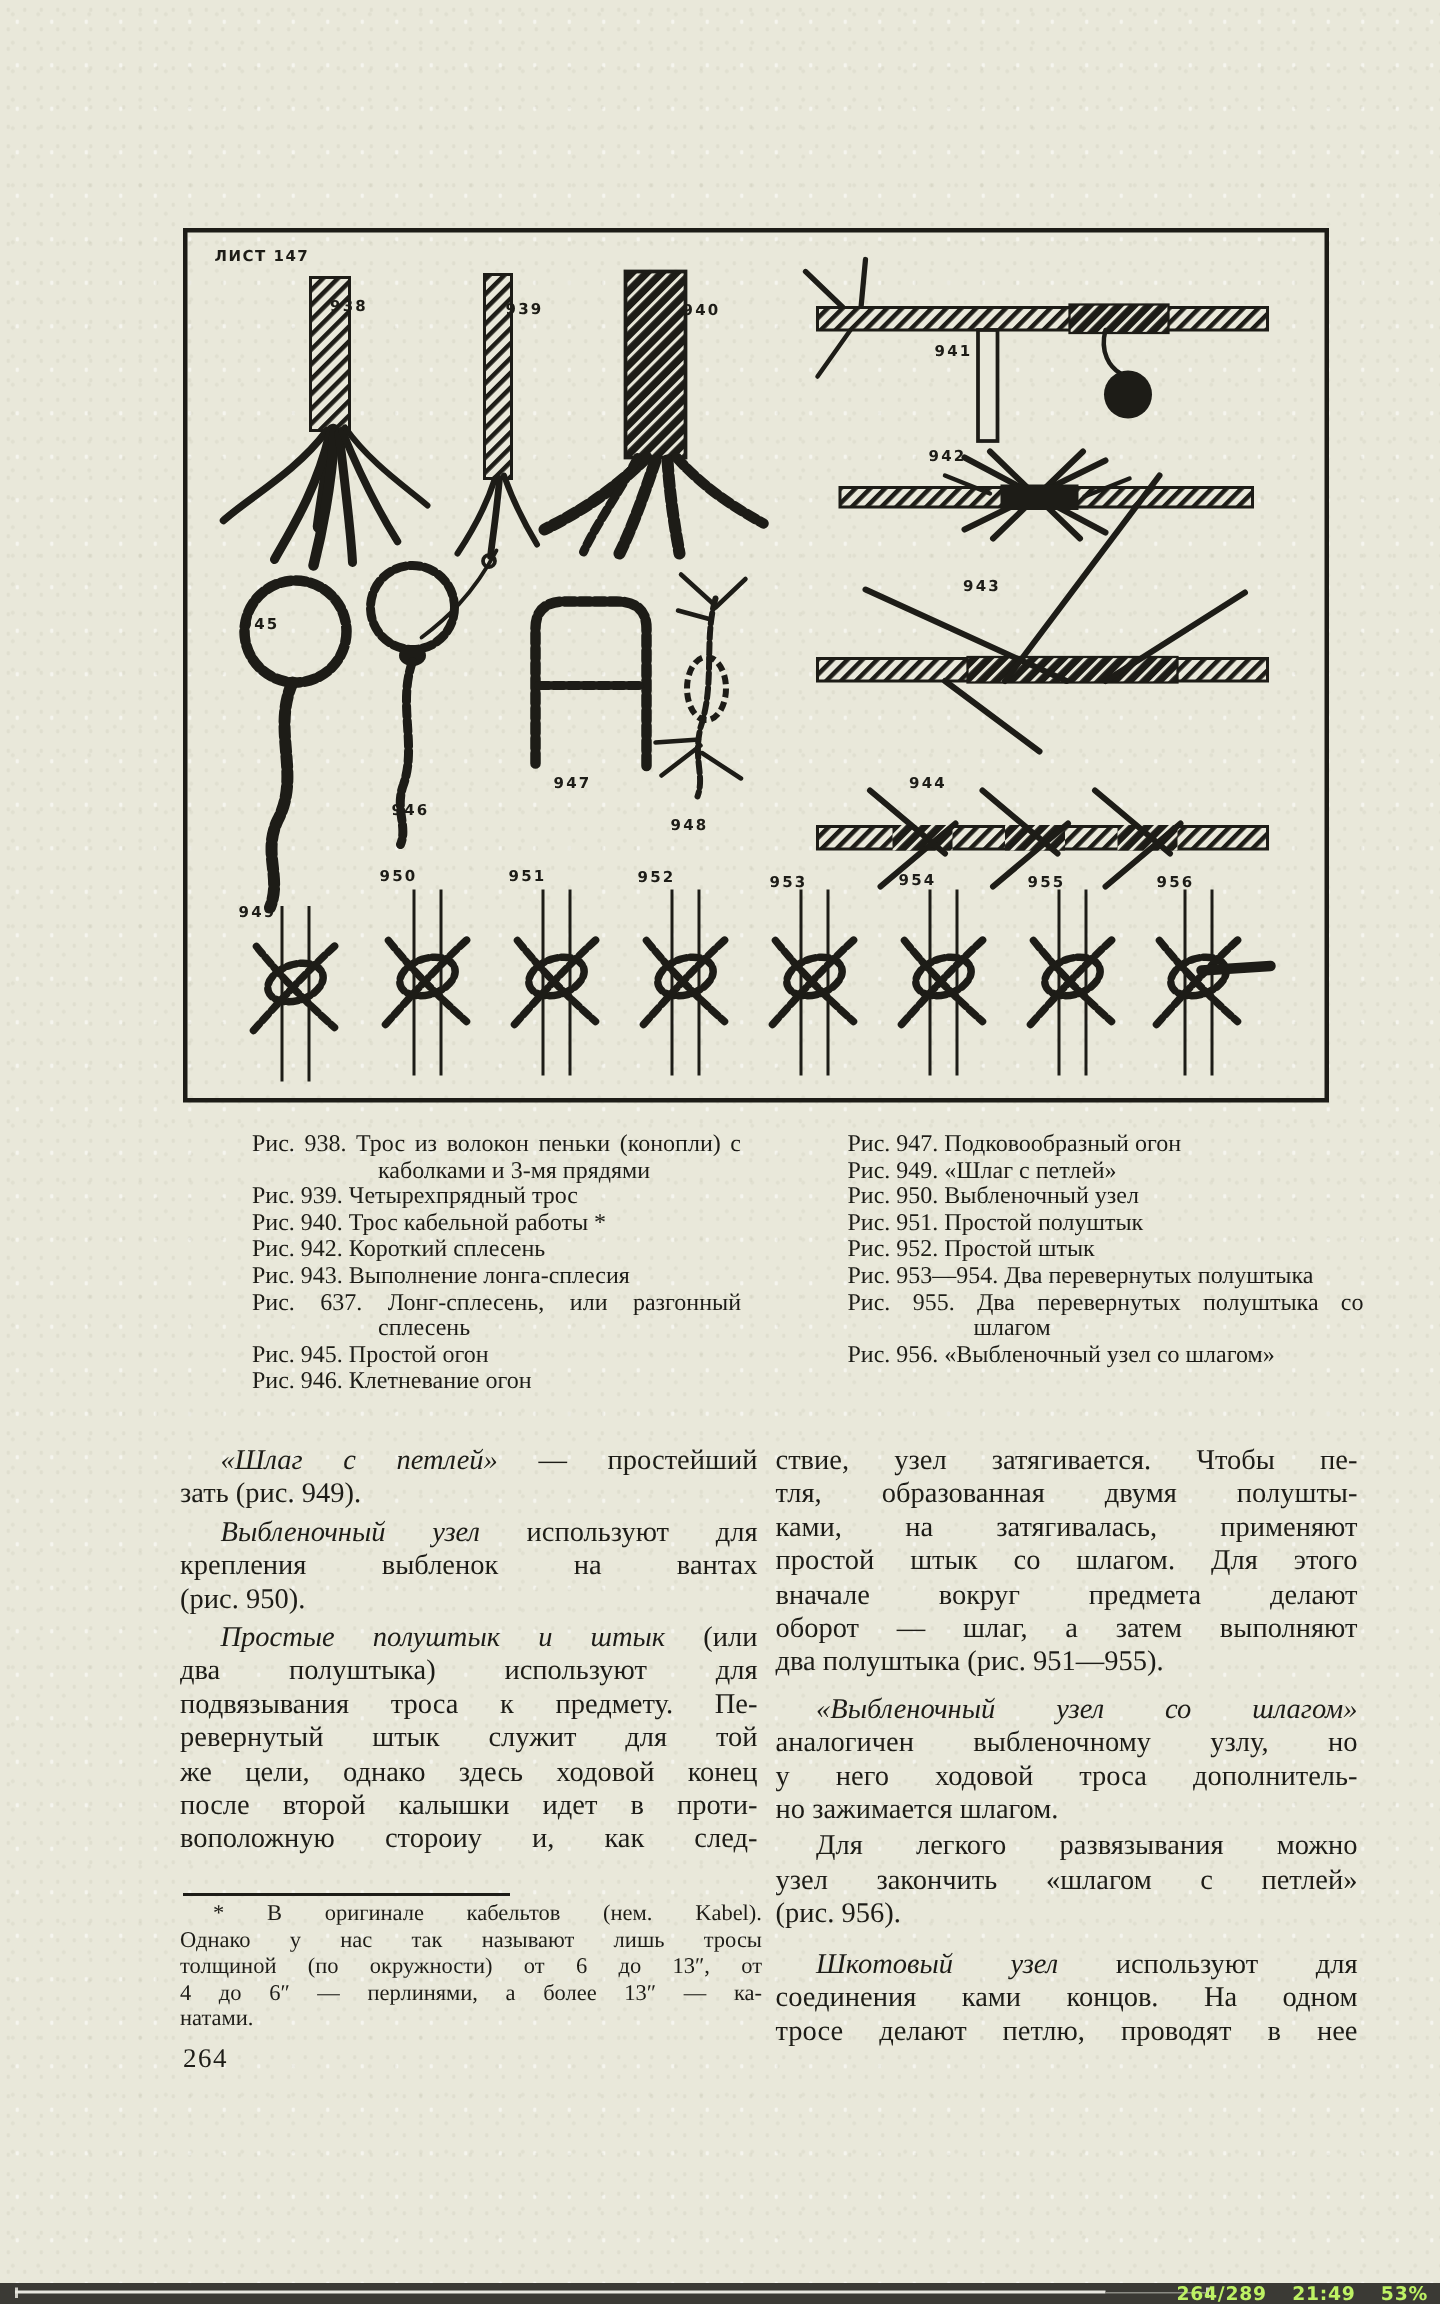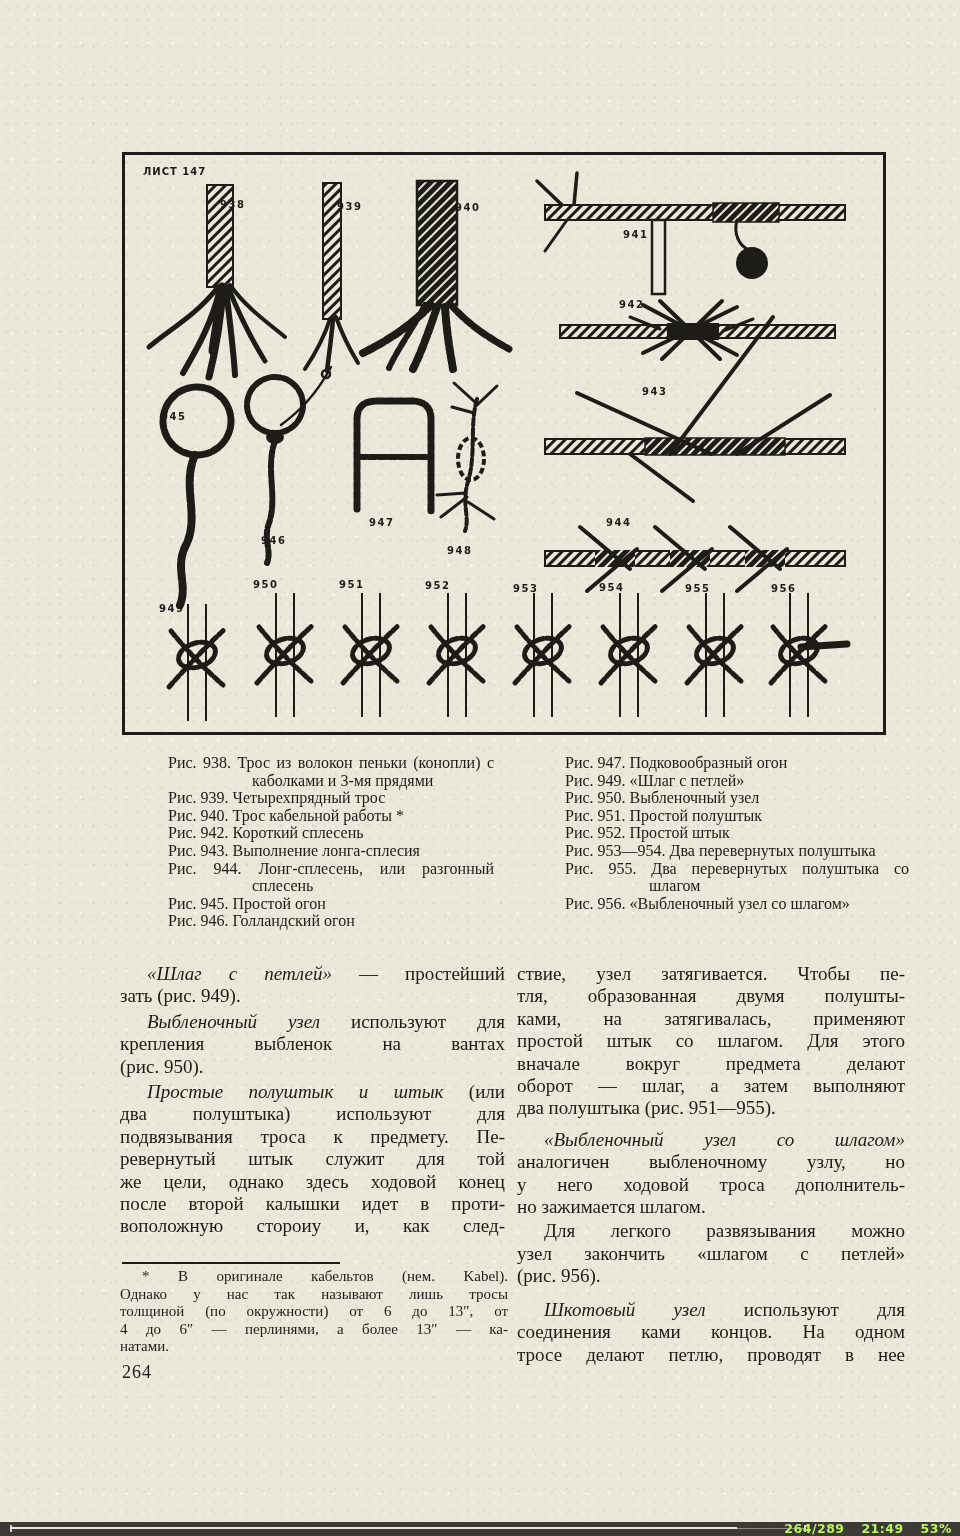--- a/index.html
+++ b/index.html
@@ -269,23 +269,23 @@
         <div class="fig-num" style="left: 646px; top: 428px;">956</div>
       </div>
   </div>
 
   <div class="cap-col" id="cap-left">
       <div class="cap-item"><span class="cap-label">Рис. 938. </span><span>Трос из волокон пеньки (конопли) с каболками и 3-мя прядями</span></div>
       <div class="cap-item"><span class="cap-label">Рис. 939. </span><span>Четырехпрядный трос</span></div>
       <div class="cap-item"><span class="cap-label">Рис. 940. </span><span>Трос кабельной работы *</span></div>
       <div class="cap-item"><span class="cap-label">Рис. 942. </span><span>Короткий сплесень</span></div>
       <div class="cap-item"><span class="cap-label">Рис. 943. </span><span>Выполнение лонга-сплесия</span></div>
-      <div class="cap-item"><span class="cap-label">Рис. 944. </span><span>Лонг-сплесень, или разгонный сплесень</span></div>
+      <div class="cap-item"><span class="cap-label">Рис. 637. </span><span>Лонг-сплесень, или разгонный сплесень</span></div>
       <div class="cap-item"><span class="cap-label">Рис. 945. </span><span>Простой огон</span></div>
-      <div class="cap-item"><span class="cap-label">Рис. 946. </span><span>Голландский огон</span></div>
+      <div class="cap-item"><span class="cap-label">Рис. 946. </span><span>Клетневание огон</span></div>
     </div>
   <div class="cap-col" id="cap-right">
       <div class="cap-item"><span class="cap-label">Рис. 947. </span><span>Подковообразный огон</span></div>
       <div class="cap-item"><span class="cap-label">Рис. 949. </span><span>«Шлаг с петлей»</span></div>
       <div class="cap-item"><span class="cap-label">Рис. 950. </span><span>Выбленочный узел</span></div>
       <div class="cap-item"><span class="cap-label">Рис. 951. </span><span>Простой полуштык</span></div>
       <div class="cap-item"><span class="cap-label">Рис. 952. </span><span>Простой штык</span></div>
       <div class="cap-item"><span class="cap-label">Рис. 953—954. </span><span>Два перевернутых полуштыка</span></div>
       <div class="cap-item"><span class="cap-label">Рис. 955. </span><span>Два перевернутых полуштыка со шлагом</span></div>
       <div class="cap-item"><span class="cap-label">Рис. 956. </span><span>«Выбленочный узел со шлагом»</span></div>

